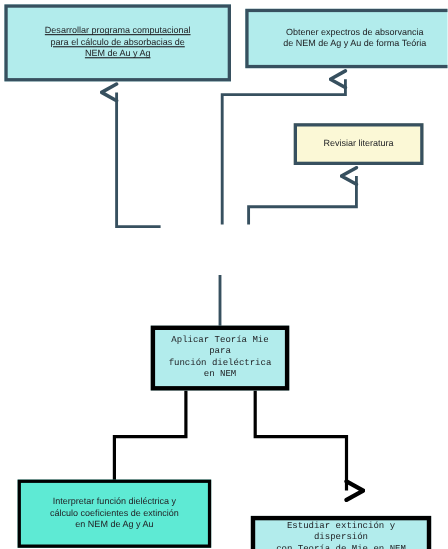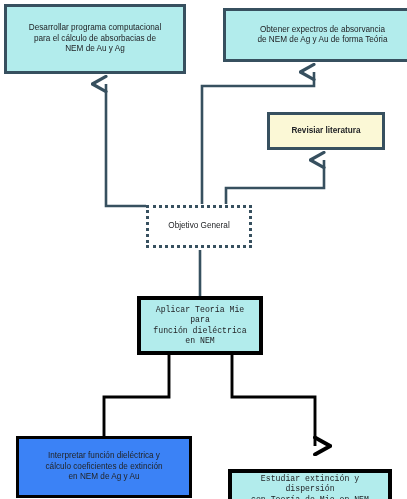--- a/index.html
+++ b/index.html
@@ -50,41 +50,41 @@
   .node-teal-black {
     background: #b2ecec;
     border: 4px solid #000000;
     font-family: Liberation Mono, monospace;
   }
   .node-cream {
     background: #fbf8d6;
     border: 3px solid #37505f;
   }
   .node-white-black {
-    background: #3b82f6;
+    background: #5eead4;
     border: 3px solid #000000;
   }
   .node-dotted {
     background: #ffffff;
     border: 3px dotted #37505f;
   }
 
   
   #node-desarrollar-programa {
-    left: 4px;  top: 4px;   width: 182px; height: 70px;
+    left: 4px;  top: 4px;   width: 206px; height: 70px;
     font-size: 8.2px;
+    text-decoration: underline;
   }
   #node-obtener-espectros {
     left: 223px; top: 8px;  width: 199px; height: 54px;
     font-size: 8.2px;
   }
   #node-revisar-literatura {
     left: 267px; top: 112px; width: 118px; height: 38px;
     font-size: 8.2px;
-    font-weight: bold;
   }
   #node-objetivo-general {
     left: 146px; top: 205px; width: 106px; height: 43px;
     font-size: 8.2px;
   }
   #node-aplicar-teoria-mie {
     left: 137px; top: 296px; width: 126px; height: 59px;
     font-size: 8.2px;
   }
   #node-interpretar-funcion {
@@ -133,23 +133,20 @@
 
   <div class="node node-teal-navy" id="node-obtener-espectros">
     <span class="node-text">Obtener expectros de absorvancia
 de NEM de Ag y Au de forma Teória</span>
   </div>
 
   <div class="node node-cream" id="node-revisar-literatura">
     <span class="node-text">Revisiar literatura</span>
   </div>
 
-  <div class="node node-dotted" id="node-objetivo-general">
-    <span class="node-text">Objetivo General</span>
-  </div>
 
   <div class="node node-teal-black" id="node-aplicar-teoria-mie">
     <span class="node-text">Aplicar Teoría Mie para
 función dieléctrica
 en NEM</span>
   </div>
 
   <div class="node node-white-black" id="node-interpretar-funcion">
     <span class="node-text">Interpretar función dieléctrica y
 cálculo coeficientes de extinción

